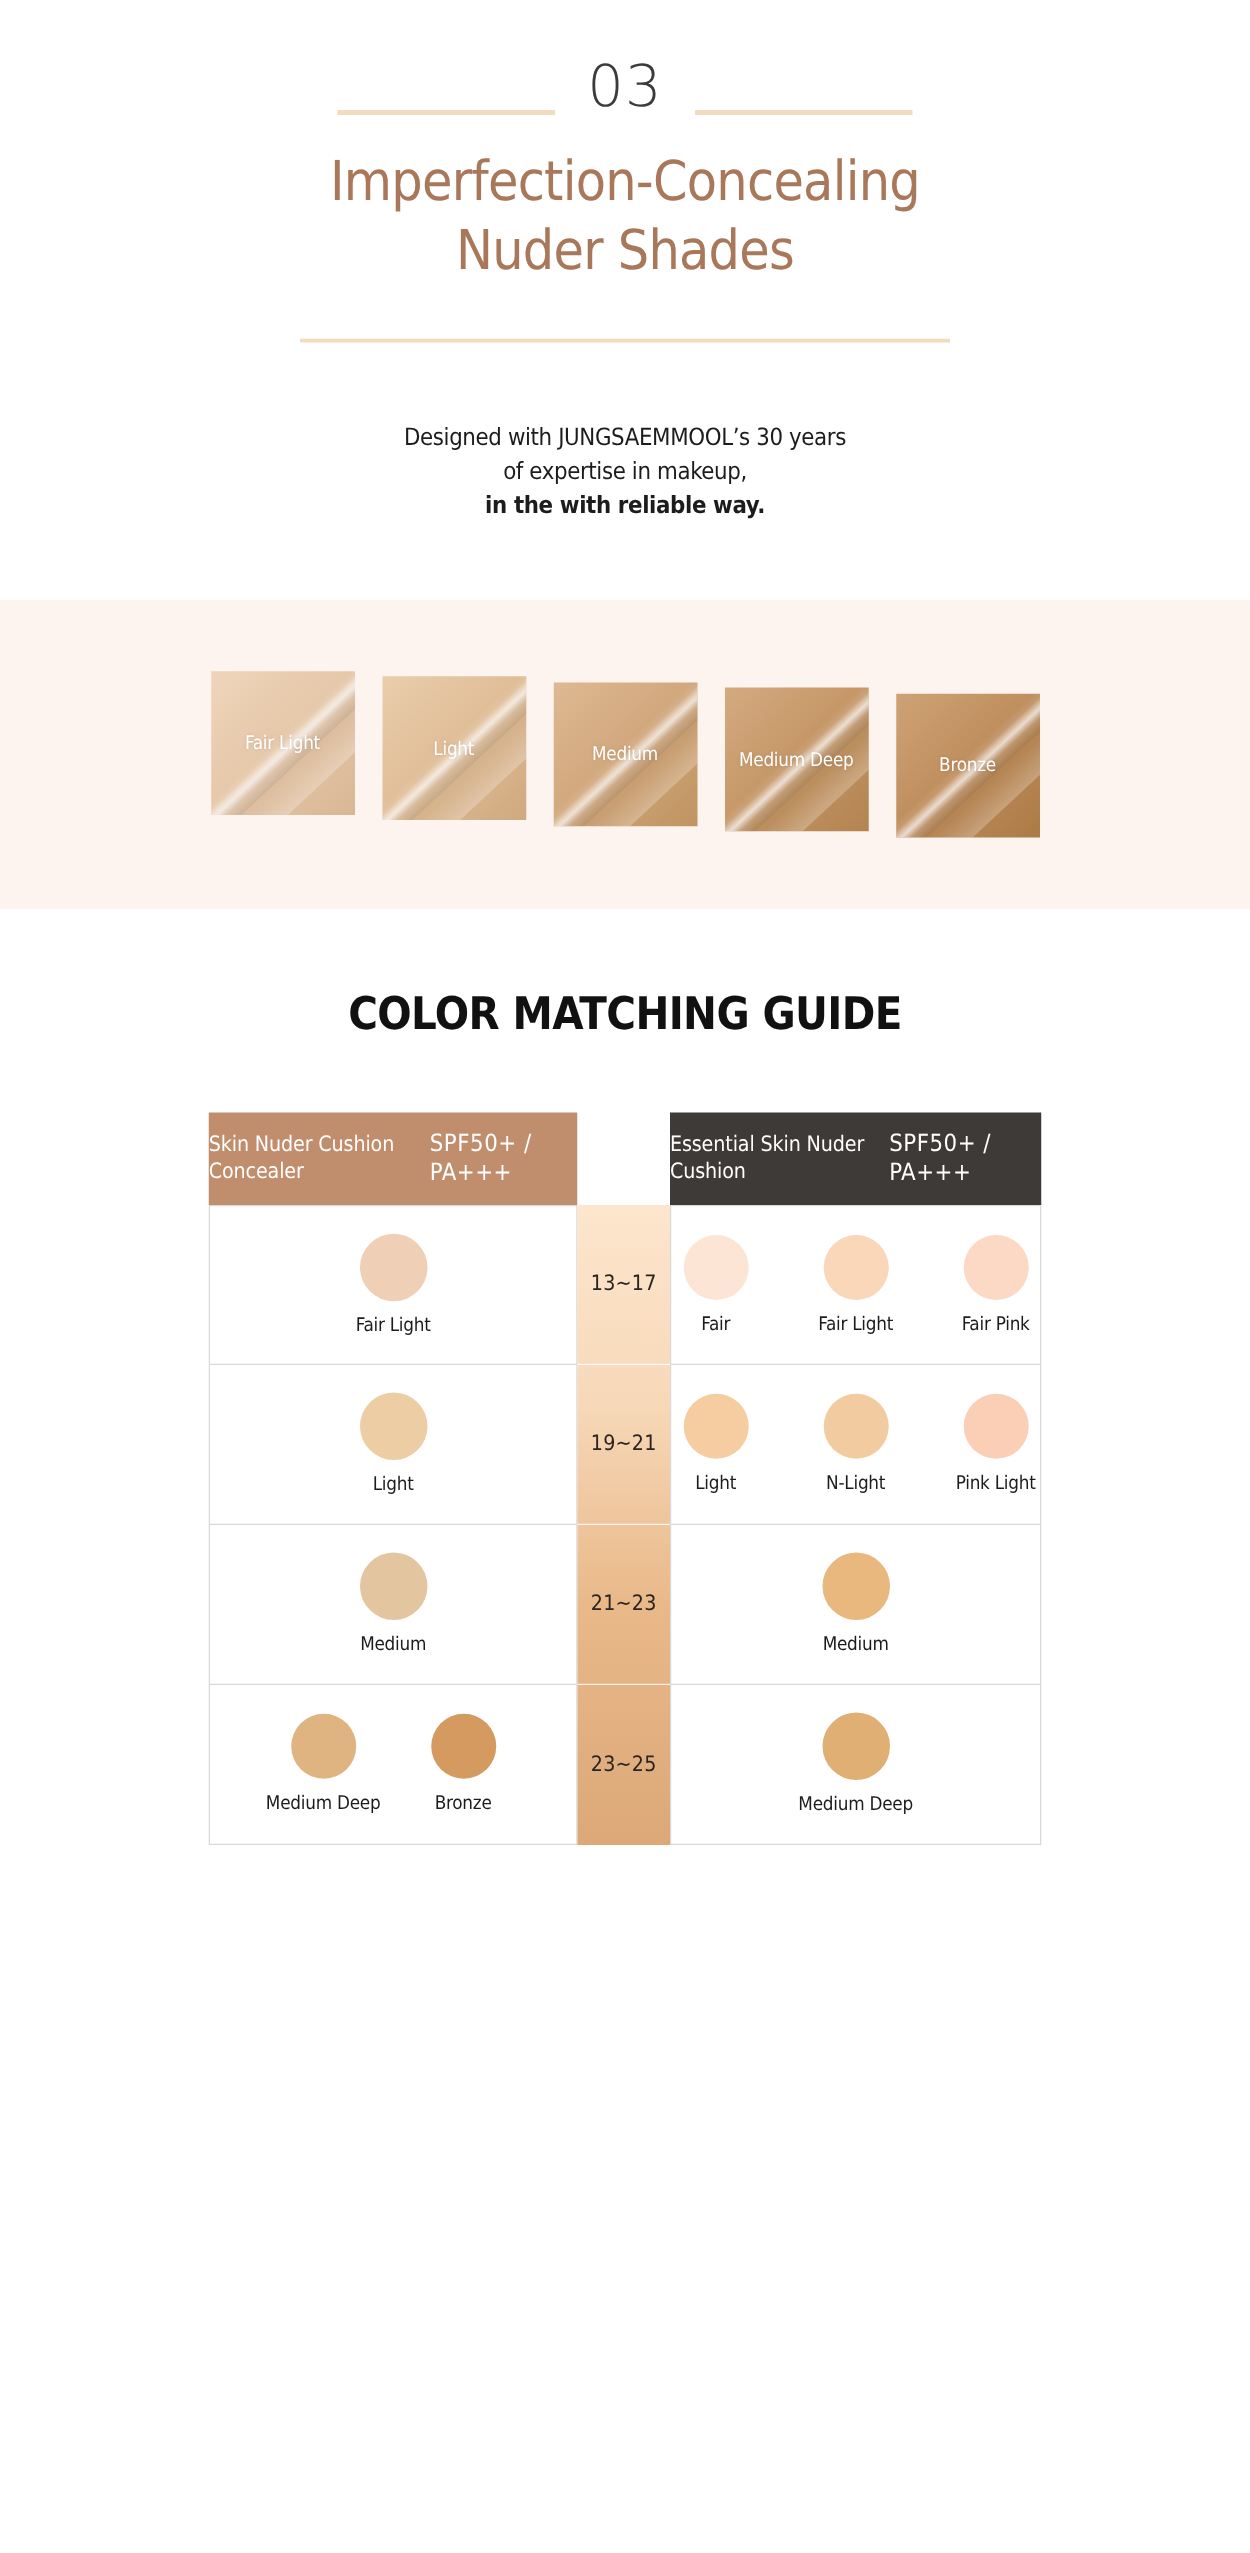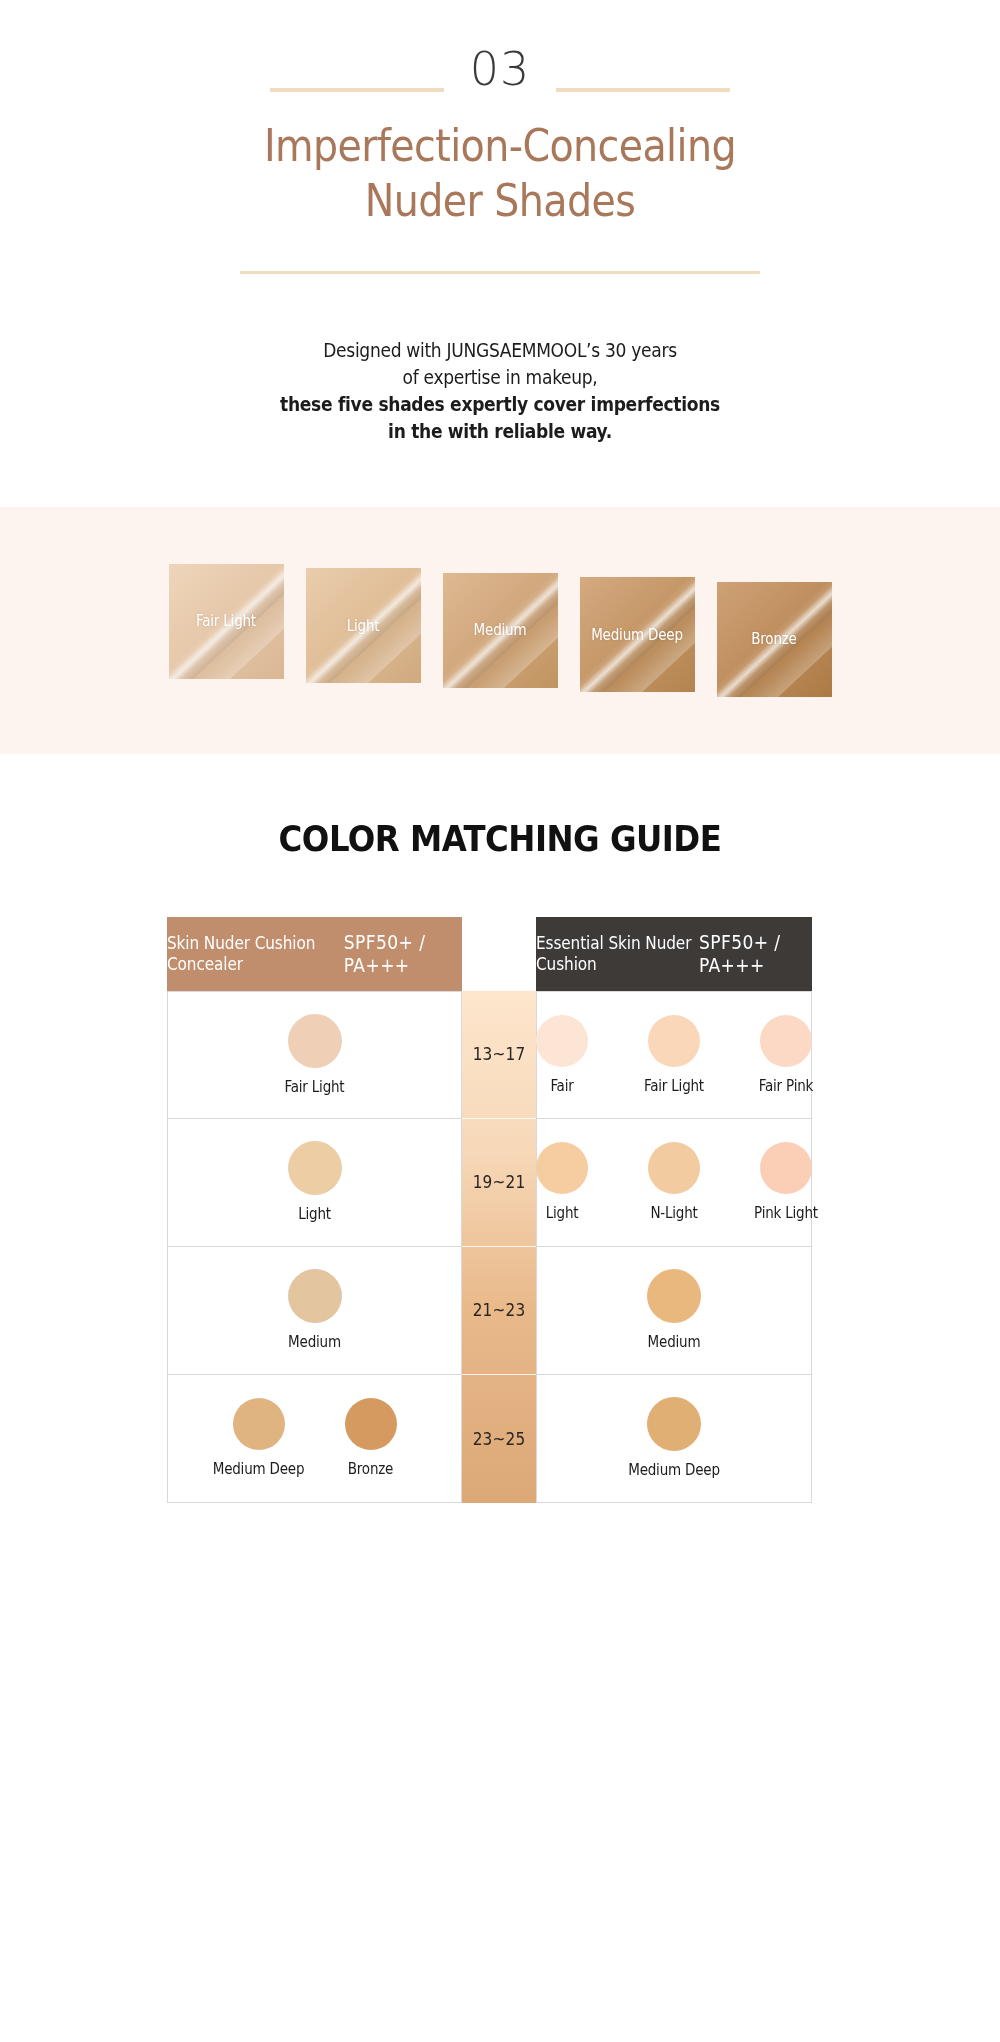--- a/index.html
+++ b/index.html
@@ -133,21 +133,21 @@
   }
 
   .table-wrap {
     width: 666px;
     margin: 58px auto 0;
     display: flex;
     align-items: stretch;
   }
   .col-left  { width: 295px; }
   .col-mid   { width: 74px; }
-  .col-right { width: 276px; }
+  .col-right { width: 297px; }
 
   
   .hdr {
     height: 74px;
     display: flex; flex-direction: row;
     align-items: center; justify-content: center;
     color: #ffffff;
     line-height: 1.22;
     font-family: "DejaVu Sans Condensed", "Liberation Sans Narrow", "Liberation Sans", sans-serif;
   }
@@ -224,21 +224,20 @@
   <h1 class="hero-title">
     <span class="l1">Imperfection-Concealing</span>
     <span class="l2">Nuder Shades</span>
   </h1>
 
   <div class="hero-rule"></div>
 
   <p class="hero-copy">
     <span class="reg">Designed with JUNGSAEMMOOL’s 30 years</span>
     <span class="reg">of expertise in makeup,</span>
-    <span class="bold">these five shades expertly cover imperfections</span>
     <span class="bold">in the with reliable way.</span>
   </p>
 </section>
 
 <section class="swatch-band" id="swatch-band" style="background: rgb(253, 243, 239);">
     <div class="swatch sw-0" style="background: linear-gradient(135deg, rgb(238, 213, 186) 0%, rgb(230, 200, 170) 46%, rgb(217, 183, 149) 100%);">
       <span class="streak2"></span>
       <span class="streak"></span>
       <span class="sw-label">Fair Light</span>
     </div>

